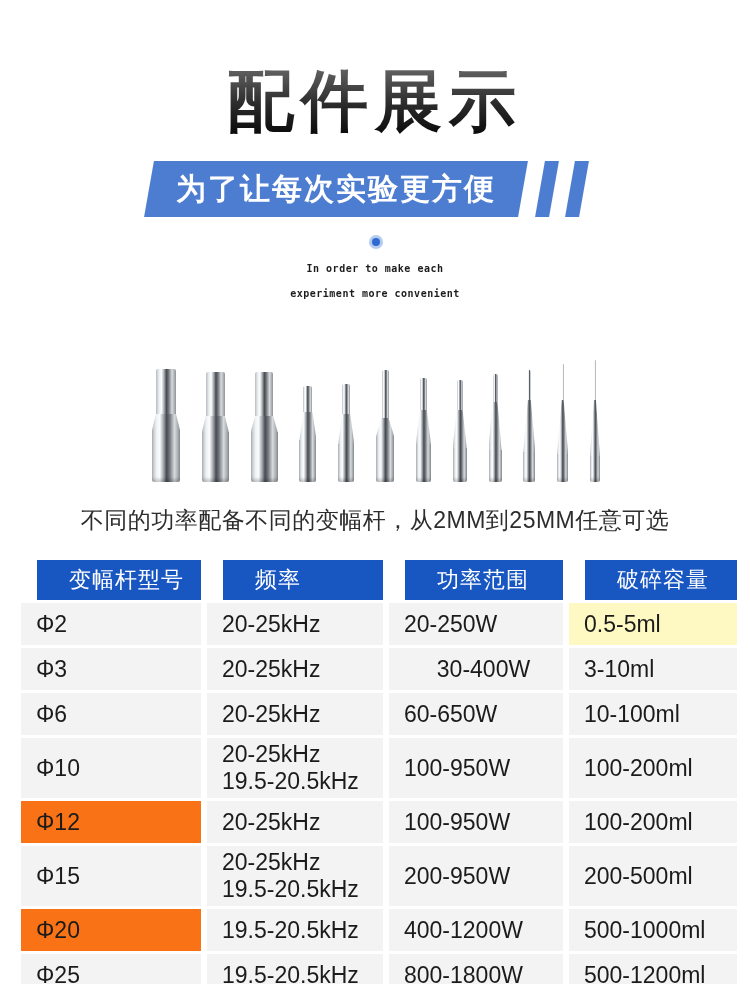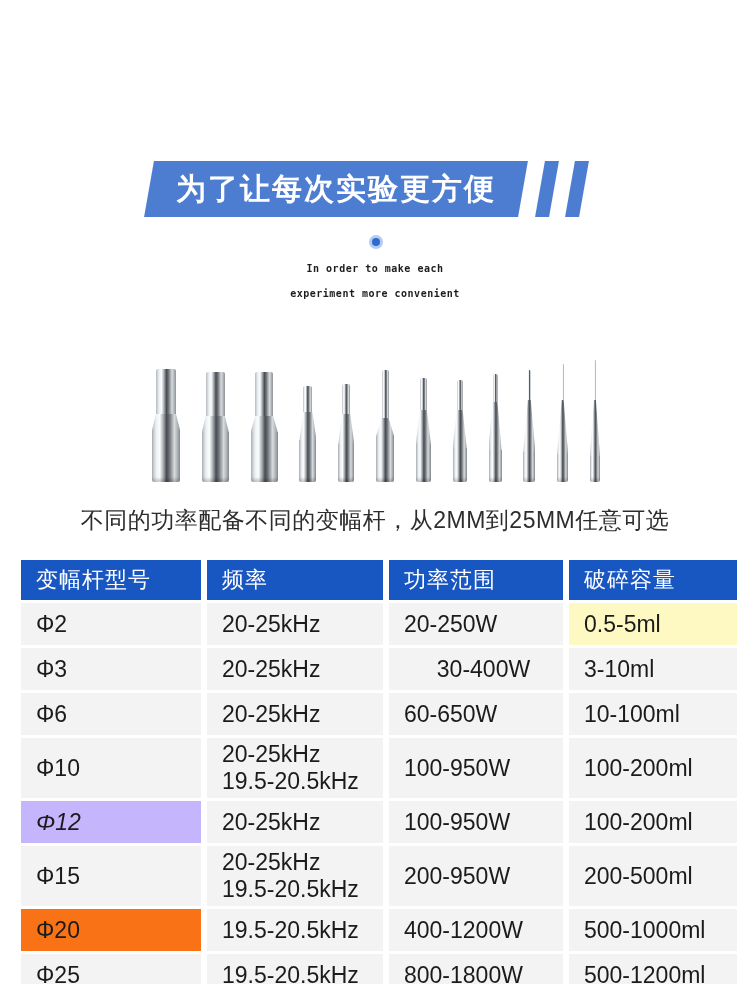--- a/index.html
+++ b/index.html
@@ -82,34 +82,37 @@
   
   .spec-table{
     position:absolute;left:21px;top:560px;
     display:grid;
     grid-template-columns:180px 176px 174px 168px;
     gap:3px 6px;
     background:#ffffff;
   }
   .th{
     height:40px;display:flex;align-items:center;
-    padding-left:15px;
-    color:#ffffff;font-size:22px;font-weight:500;letter-spacing:1px;
+    padding-left:32px;
+    color:#ffffff;font-size:22px;font-weight:500;letter-spacing:1px;margin-left:16px;
   }
   .td{
     min-height:36px;display:flex;flex-direction:column;justify-content:center;
     padding:3px 0 3px 15px;
     font-size:23px;color:#1b1b1b;line-height:27px;
   }
 </style>
 </head>
 <body>
 
 <div class="page">
 
+  <div class="title">
+    <span class="grad">配件展示</span>
+  </div>
 
   <div class="banner" style="background: rgb(77, 125, 209);">
     <div class="banner-text">为了让每次实验更方便</div>
   </div>
   <div class="stripe s1" style="background: rgb(77, 125, 209);"></div>
   <div class="stripe s2" style="background: rgb(77, 125, 209);"></div>
 
   <div class="dot-ring" style="background: rgb(181, 203, 240);">
     <div class="dot-core" style="background: rgb(46, 106, 208);"></div>
   </div>
@@ -207,21 +210,21 @@
       </div>
       <div class="td" style="background: rgb(243, 243, 243);">60-650W</div>
       <div class="td" style="background: rgb(243, 243, 243);">10-100ml</div>
       <div class="td" style="background: rgb(243, 243, 243);">Φ10</div>
       <div class="td" style="background: rgb(243, 243, 243);">
         <div>20-25kHz</div>
         <div>19.5-20.5kHz</div>
       </div>
       <div class="td" style="background: rgb(243, 243, 243);">100-950W</div>
       <div class="td" style="background: rgb(243, 243, 243);">100-200ml</div>
-      <div class="td" style="background: #c4b5fd; font-style: italic;">Φ12</div>
+      <div class="td" style="background: #f97316;">Φ12</div>
       <div class="td" style="background: rgb(243, 243, 243);">
         <div>20-25kHz</div>
       </div>
       <div class="td" style="background: rgb(243, 243, 243);">100-950W</div>
       <div class="td" style="background: rgb(243, 243, 243);">100-200ml</div>
       <div class="td" style="background: rgb(243, 243, 243);">Φ15</div>
       <div class="td" style="background: rgb(243, 243, 243);">
         <div>20-25kHz</div>
         <div>19.5-20.5kHz</div>
       </div>

